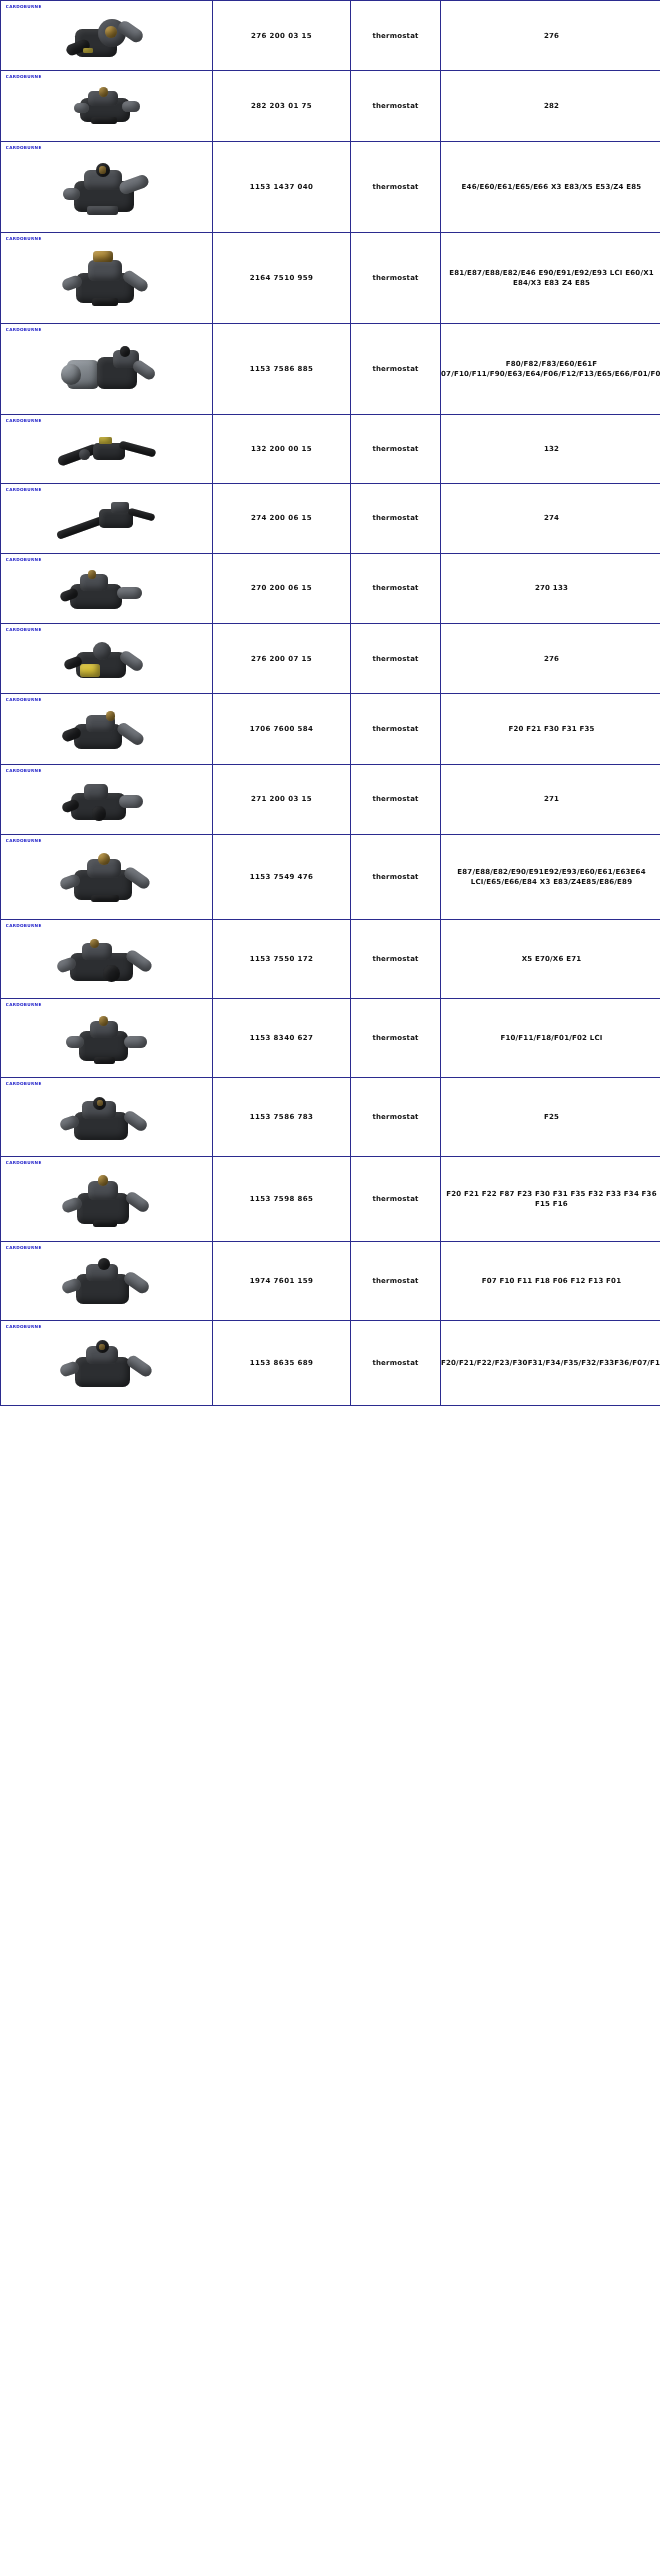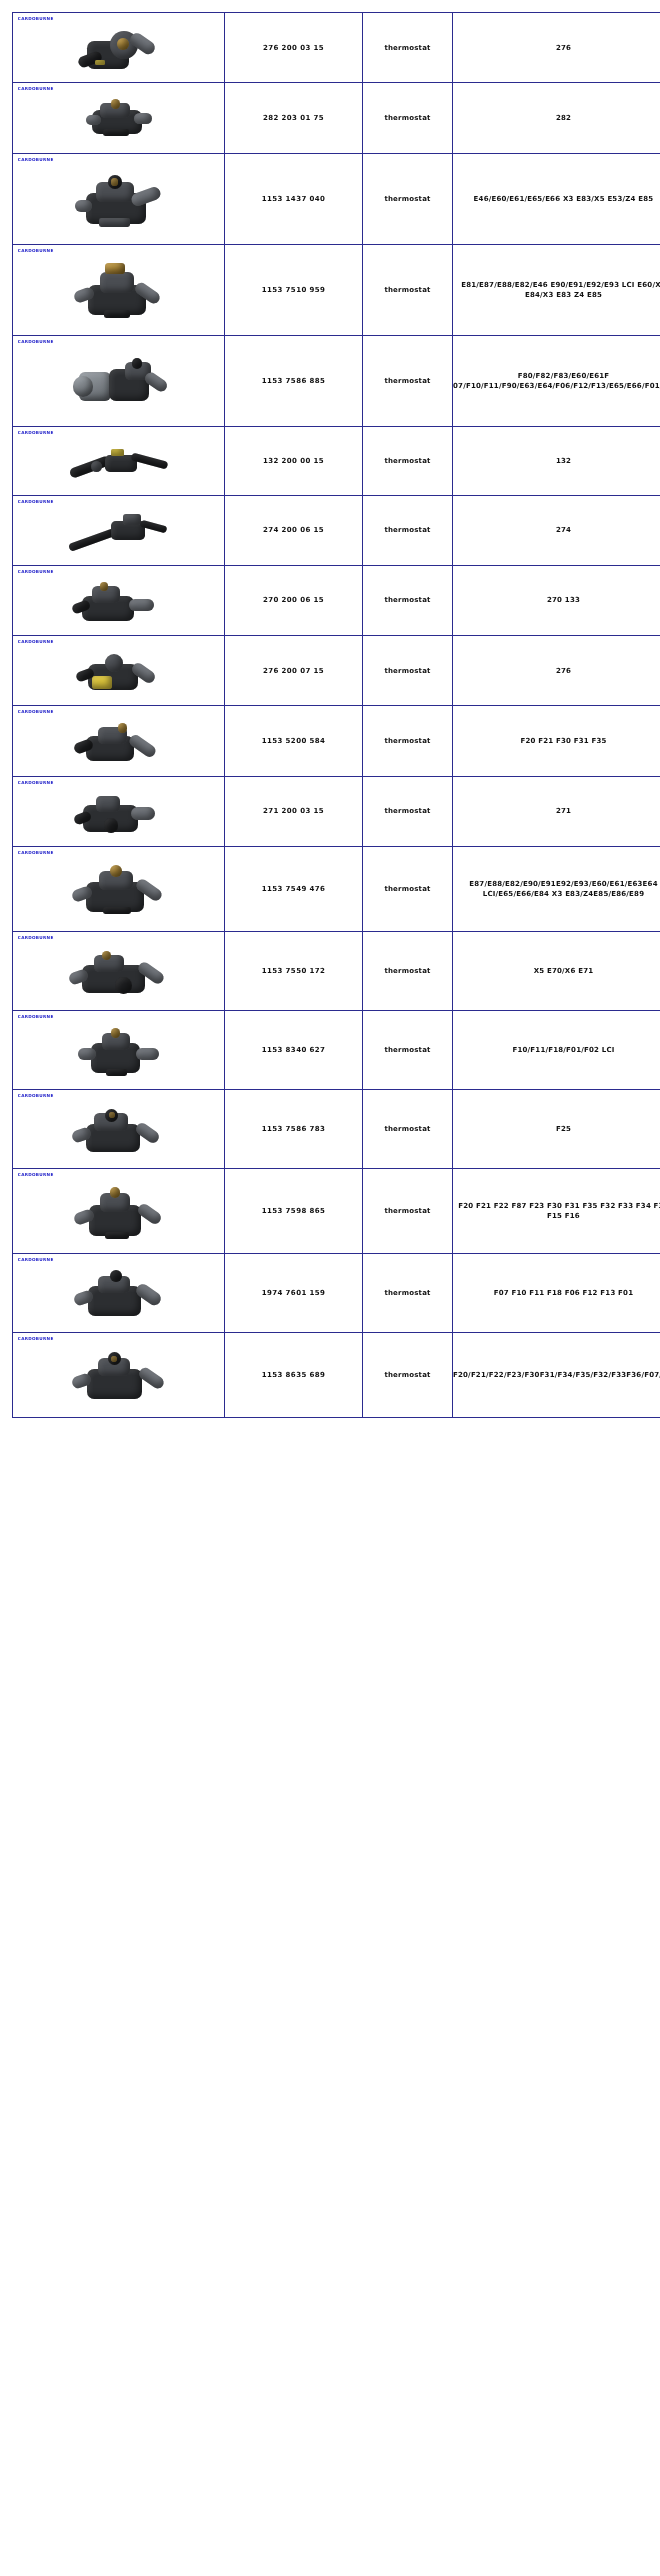--- a/index.html
+++ b/index.html
@@ -5,21 +5,21 @@
   * { box-sizing: border-box; }
   html, body {
     margin: 0;
     padding: 0;
     background: #ffffff;
     font-family: "Liberation Sans", sans-serif;
   }
   .sheet {
     width: 661px;
     margin: 0;
-    padding: 12px;
+    padding: 0;
   }
   table.parts-table {
     border-collapse: collapse;
     width: 661px;
     table-layout: fixed;
   }
   table.parts-table td {
     border: 0.6px solid #2b2b8f;
     vertical-align: middle;
     padding: 0;
@@ -171,21 +171,21 @@
                 <div class="blob dark" style="left:20.4px;top:28px;width:58px;height:30px;"></div>
                 <div class="blob mid" style="left:32px;top:14.4px;width:34px;height:21.6px;border-radius:6px;"></div>
                 <div class="blob brass" style="left:37px;top:6px;width:20.4px;height:10.8px;border-radius:3.6px;"></div>
                 <div class="blob light pill rot35" style="left:66px;top:30px;width:26.5px;height:12px;"></div>
                 <div class="blob light pill rotm20" style="left:6px;top:32px;width:20.4px;height:12px;"></div>
                 <div class="blob black" style="left:36px;top:53px;width:26.5px;height:7.2px;border-radius:2.4px;"></div>
               </div>
             </div>
           </div>
         </td>
-        <td class="col-num num-cell">1153 7510 959</td>
+        <td class="col-num num-cell">2164 7510 959</td>
         <td class="col-type type-cell">thermostat</td>
         <td class="col-apps apps-cell">E81/E87/E88/E82/E46 E90/E91/E92/E93 LCI E60/X1 E84/X3 E83 Z4 E85</td>
       </tr>
 
       <tr>
         <td class="col-img">
           <div class="img-cell" style="min-height:90px;">
             <span class="brand-tag">CARDOBURNE</span>
             <div class="photo-wrap" style="min-height:78px;">
               <div class="thermo" style="width:108px;height:66px;">
@@ -291,21 +291,21 @@
               <div class="thermo" style="width:102px;height:55px;">
                 <div class="blob dark" style="left:18px;top:20.4px;width:48px;height:25px;"></div>
                 <div class="blob mid" style="left:30px;top:10.8px;width:29px;height:17px;border-radius:5.4px;"></div>
                 <div class="blob light pill rot35" style="left:60px;top:24px;width:29px;height:12px;"></div>
                 <div class="blob black pill rotm20" style="left:6px;top:25px;width:19px;height:10.8px;"></div>
                 <div class="blob brass round" style="left:50px;top:7.2px;width:9.6px;height:9.6px;"></div>
               </div>
             </div>
           </div>
         </td>
-        <td class="col-num num-cell">1153 5200 584</td>
+        <td class="col-num num-cell">1706 7600 584</td>
         <td class="col-type type-cell">thermostat</td>
         <td class="col-apps apps-cell">F20 F21 F30 F31 F35</td>
       </tr>
 
       <tr>
         <td class="col-img">
           <div class="img-cell">
             <span class="brand-tag">CARDOBURNE</span>
             <div class="photo-wrap">
               <div class="thermo" style="width:102px;height:55px;">

